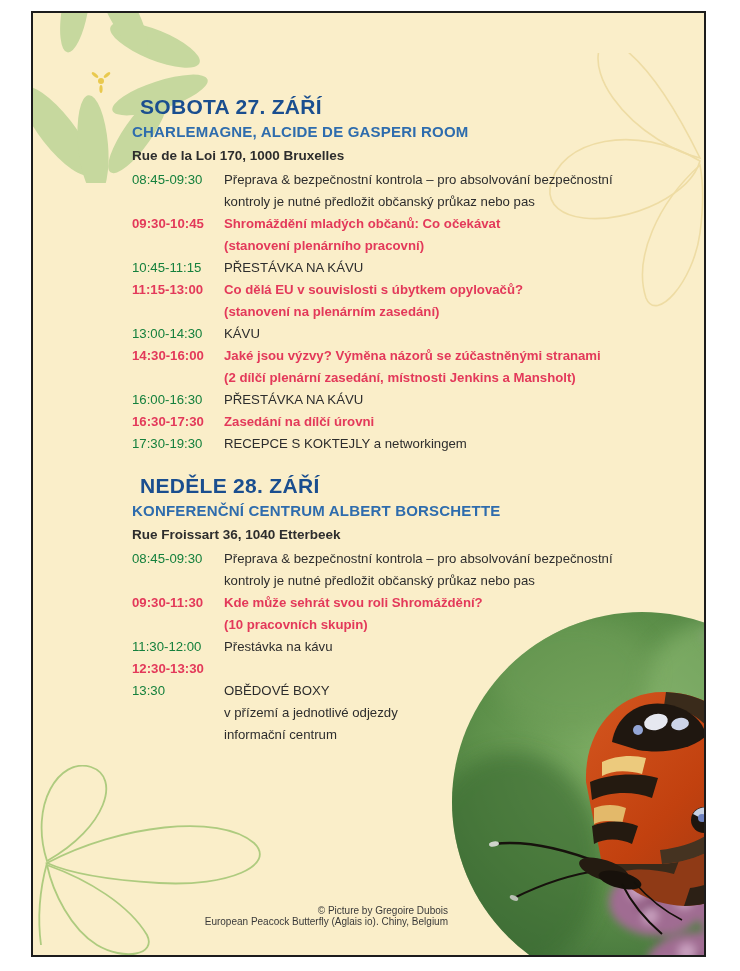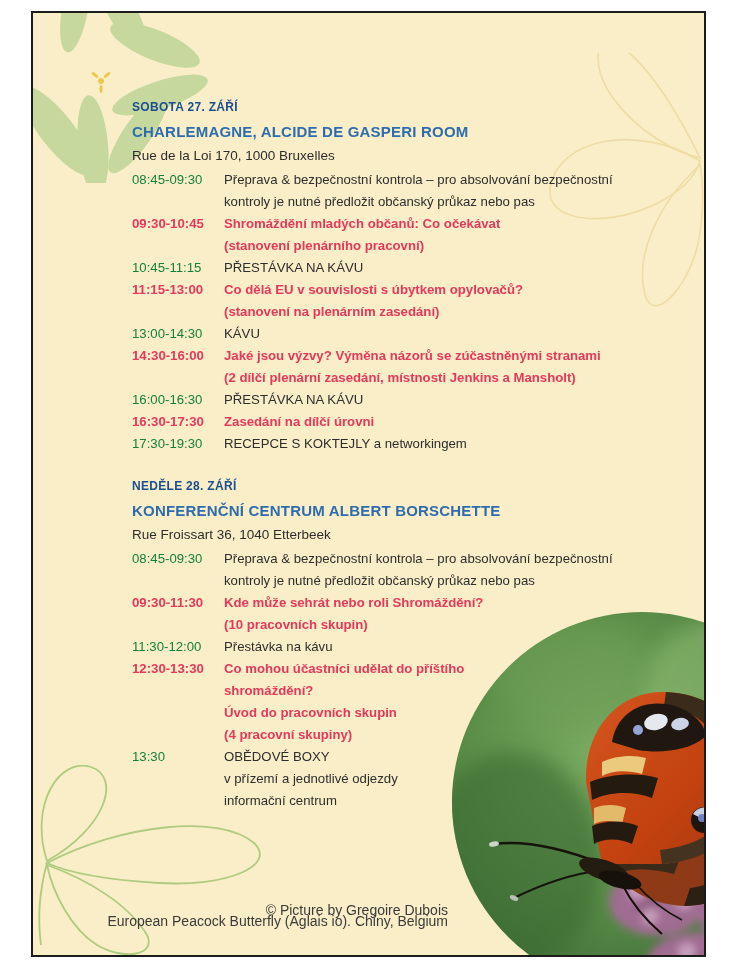--- a/index.html
+++ b/index.html
@@ -13,31 +13,31 @@
   .deco-tl{left:-28px;top:-30px;}
   .deco-tr{right:-4px;top:40px;}
   .deco-bl{left:-14px;bottom:-14px;}
   
   .photo{position:absolute;left:419px;top:599px;width:380px;height:380px;
          border-radius:50%;overflow:hidden;}
   .photo svg{display:block;}
   
   .content{position:absolute;left:99px;top:82px;width:540px;}
   .section{margin-bottom:19px;}
-  .day{font-size:12px;font-weight:700;color:#1a4e8f;line-height:24px;letter-spacing:.3px;}
+  .day{font-size:21px;font-weight:700;color:#1a4e8f;line-height:24px;letter-spacing:.3px;margin-left:8px;}
   .venue{font-size:15px;font-weight:700;color:#2e6cad;line-height:25px;letter-spacing:.2px;}
-  .addr{font-size:13.5px;font-weight:400;color:#2d2d2d;line-height:23px;margin-bottom:2px;}
+  .addr{font-size:13.5px;font-weight:700;color:#2d2d2d;line-height:23px;margin-bottom:2px;}
   .row{display:flex;align-items:flex-start;}
   .time{width:92px;flex:none;font-size:13.2px;line-height:22px;color:#15803d;}
   .lines{flex:1;min-width:0;}
   .lines div{font-size:13.2px;line-height:22px;color:#2d2d2d;white-space:nowrap;}
   .row.hl .time,.row.hl .lines div{color:#e3395a;font-weight:700;}
   
   .caption{position:absolute;right:256px;top:892px;text-align:right;
-           font-size:14px;line-height:11px;color:#3a3a3a;white-space:nowrap;}
+           font-size:10px;line-height:11px;color:#3a3a3a;white-space:nowrap;}
 </style>
 </head>
 <body>
 
 <div class="sheet">
 
   <div class="deco deco-tl">
     <svg width="220" height="200" viewBox="0 0 220 200">
       <g fill="#c6d89e">
         <ellipse cx="52" cy="148" rx="55" ry="17" transform="rotate(-128 52 148)"></ellipse>
@@ -149,38 +149,32 @@
         <div class="row">
           <div class="time">08:45-09:30</div>
           <div class="lines">
             <div>Přeprava &amp; bezpečnostní kontrola – pro absolvování bezpečnostní</div>
             <div>kontroly je nutné předložit občanský průkaz nebo pas</div>
           </div>
         </div>
         <div class="row hl">
           <div class="time">09:30-11:30</div>
           <div class="lines">
-            <div>Kde může sehrát nebo roli Shromáždění?</div>
+            <div>Kde může sehrát svou roli Shromáždění?</div>
             <div>(10 pracovních skupin)</div>
           </div>
         </div>
         <div class="row">
           <div class="time">11:30-12:00</div>
           <div class="lines">
             <div>Přestávka na kávu</div>
           </div>
         </div>
         <div class="row hl">
           <div class="time">12:30-13:30</div>
-          <div class="lines">
-            <div>Co mohou účastníci udělat do příštího</div>
-            <div>shromáždění?</div>
-            <div>Úvod do pracovních skupin</div>
-            <div>(4 pracovní skupiny)</div>
-          </div>
         </div>
         <div class="row">
           <div class="time">13:30</div>
           <div class="lines">
             <div>OBĚDOVÉ BOXY</div>
             <div>v přízemí a jednotlivé odjezdy</div>
             <div>informační centrum</div>
           </div>
         </div>
       </div>

